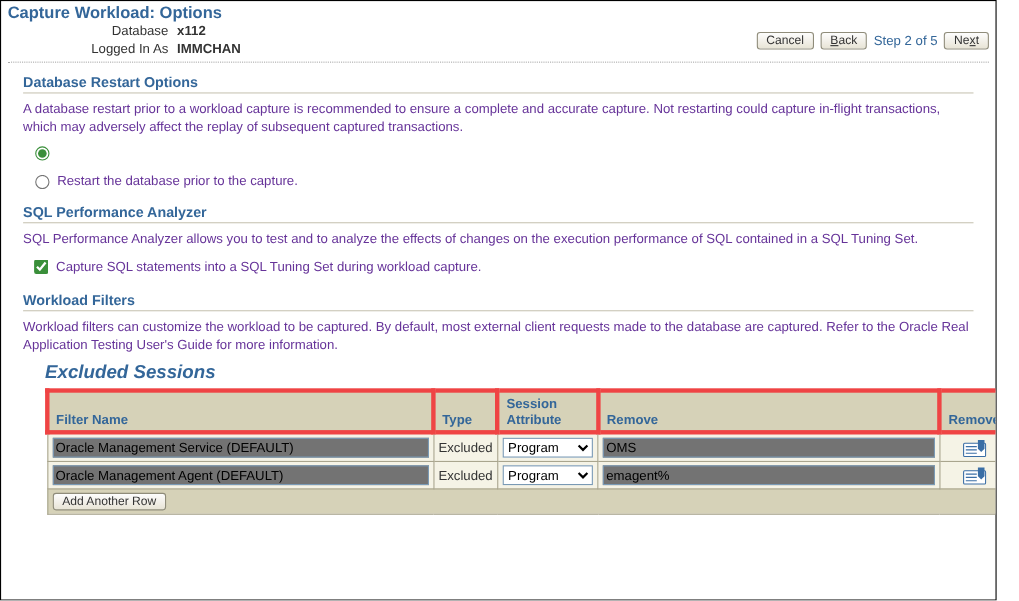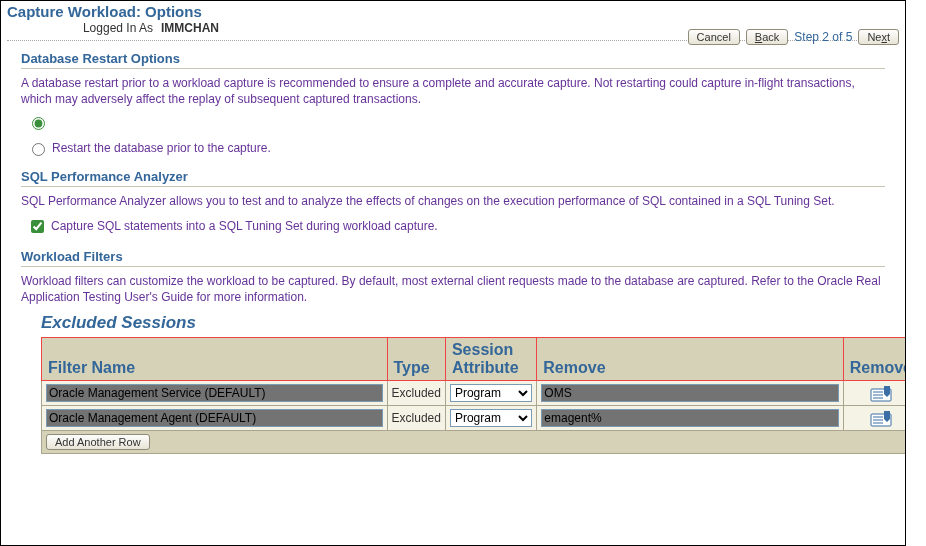--- a/index.html
+++ b/index.html
@@ -119,22 +119,22 @@
     border-collapse: collapse;
     width: 878px;
     border: 1px solid #a9a58e;
   }
   table.filter th {
     background: #d6d2b8;
     color: #336699;
     font-weight: bold;
     text-align: left;
     padding: 3px 6px;
-    border: 1px solid #ef4444;
-    font-size: 16px;
+    border: 4px solid #ef4444;
+    font-size: 12px;
     vertical-align: bottom;
   }
   table.filter td {
     background: #f5f3e6;
     padding: 3px 4px;
     border: 1px solid #a9a58e;
     vertical-align: middle;
   }
   table.filter input[type=text] {
     width: 100%;
@@ -152,20 +152,24 @@
     background: #d6d2b8 !important;
     padding: 2px 4px;
   }
 </style>
 </head>
 <body>
 
 <div class="container">
   <div class="page-title">Capture Workload: Options</div>
 
+  <div class="info-row">
+    <div class="info-label">Database</div>
+    <div class="info-value">x112</div>
+  </div>
   <div class="info-row">
     <div class="info-label">Logged In As</div>
     <div class="info-value">IMMCHAN</div>
   </div>
 
   <div class="top-buttons">
     <button class="btn">Cancel</button>
     <button class="btn"><u>B</u>ack</button>
     <span class="step-text">Step 2 of 5</span>
     <button class="btn">Ne<u>x</u>t</button>

